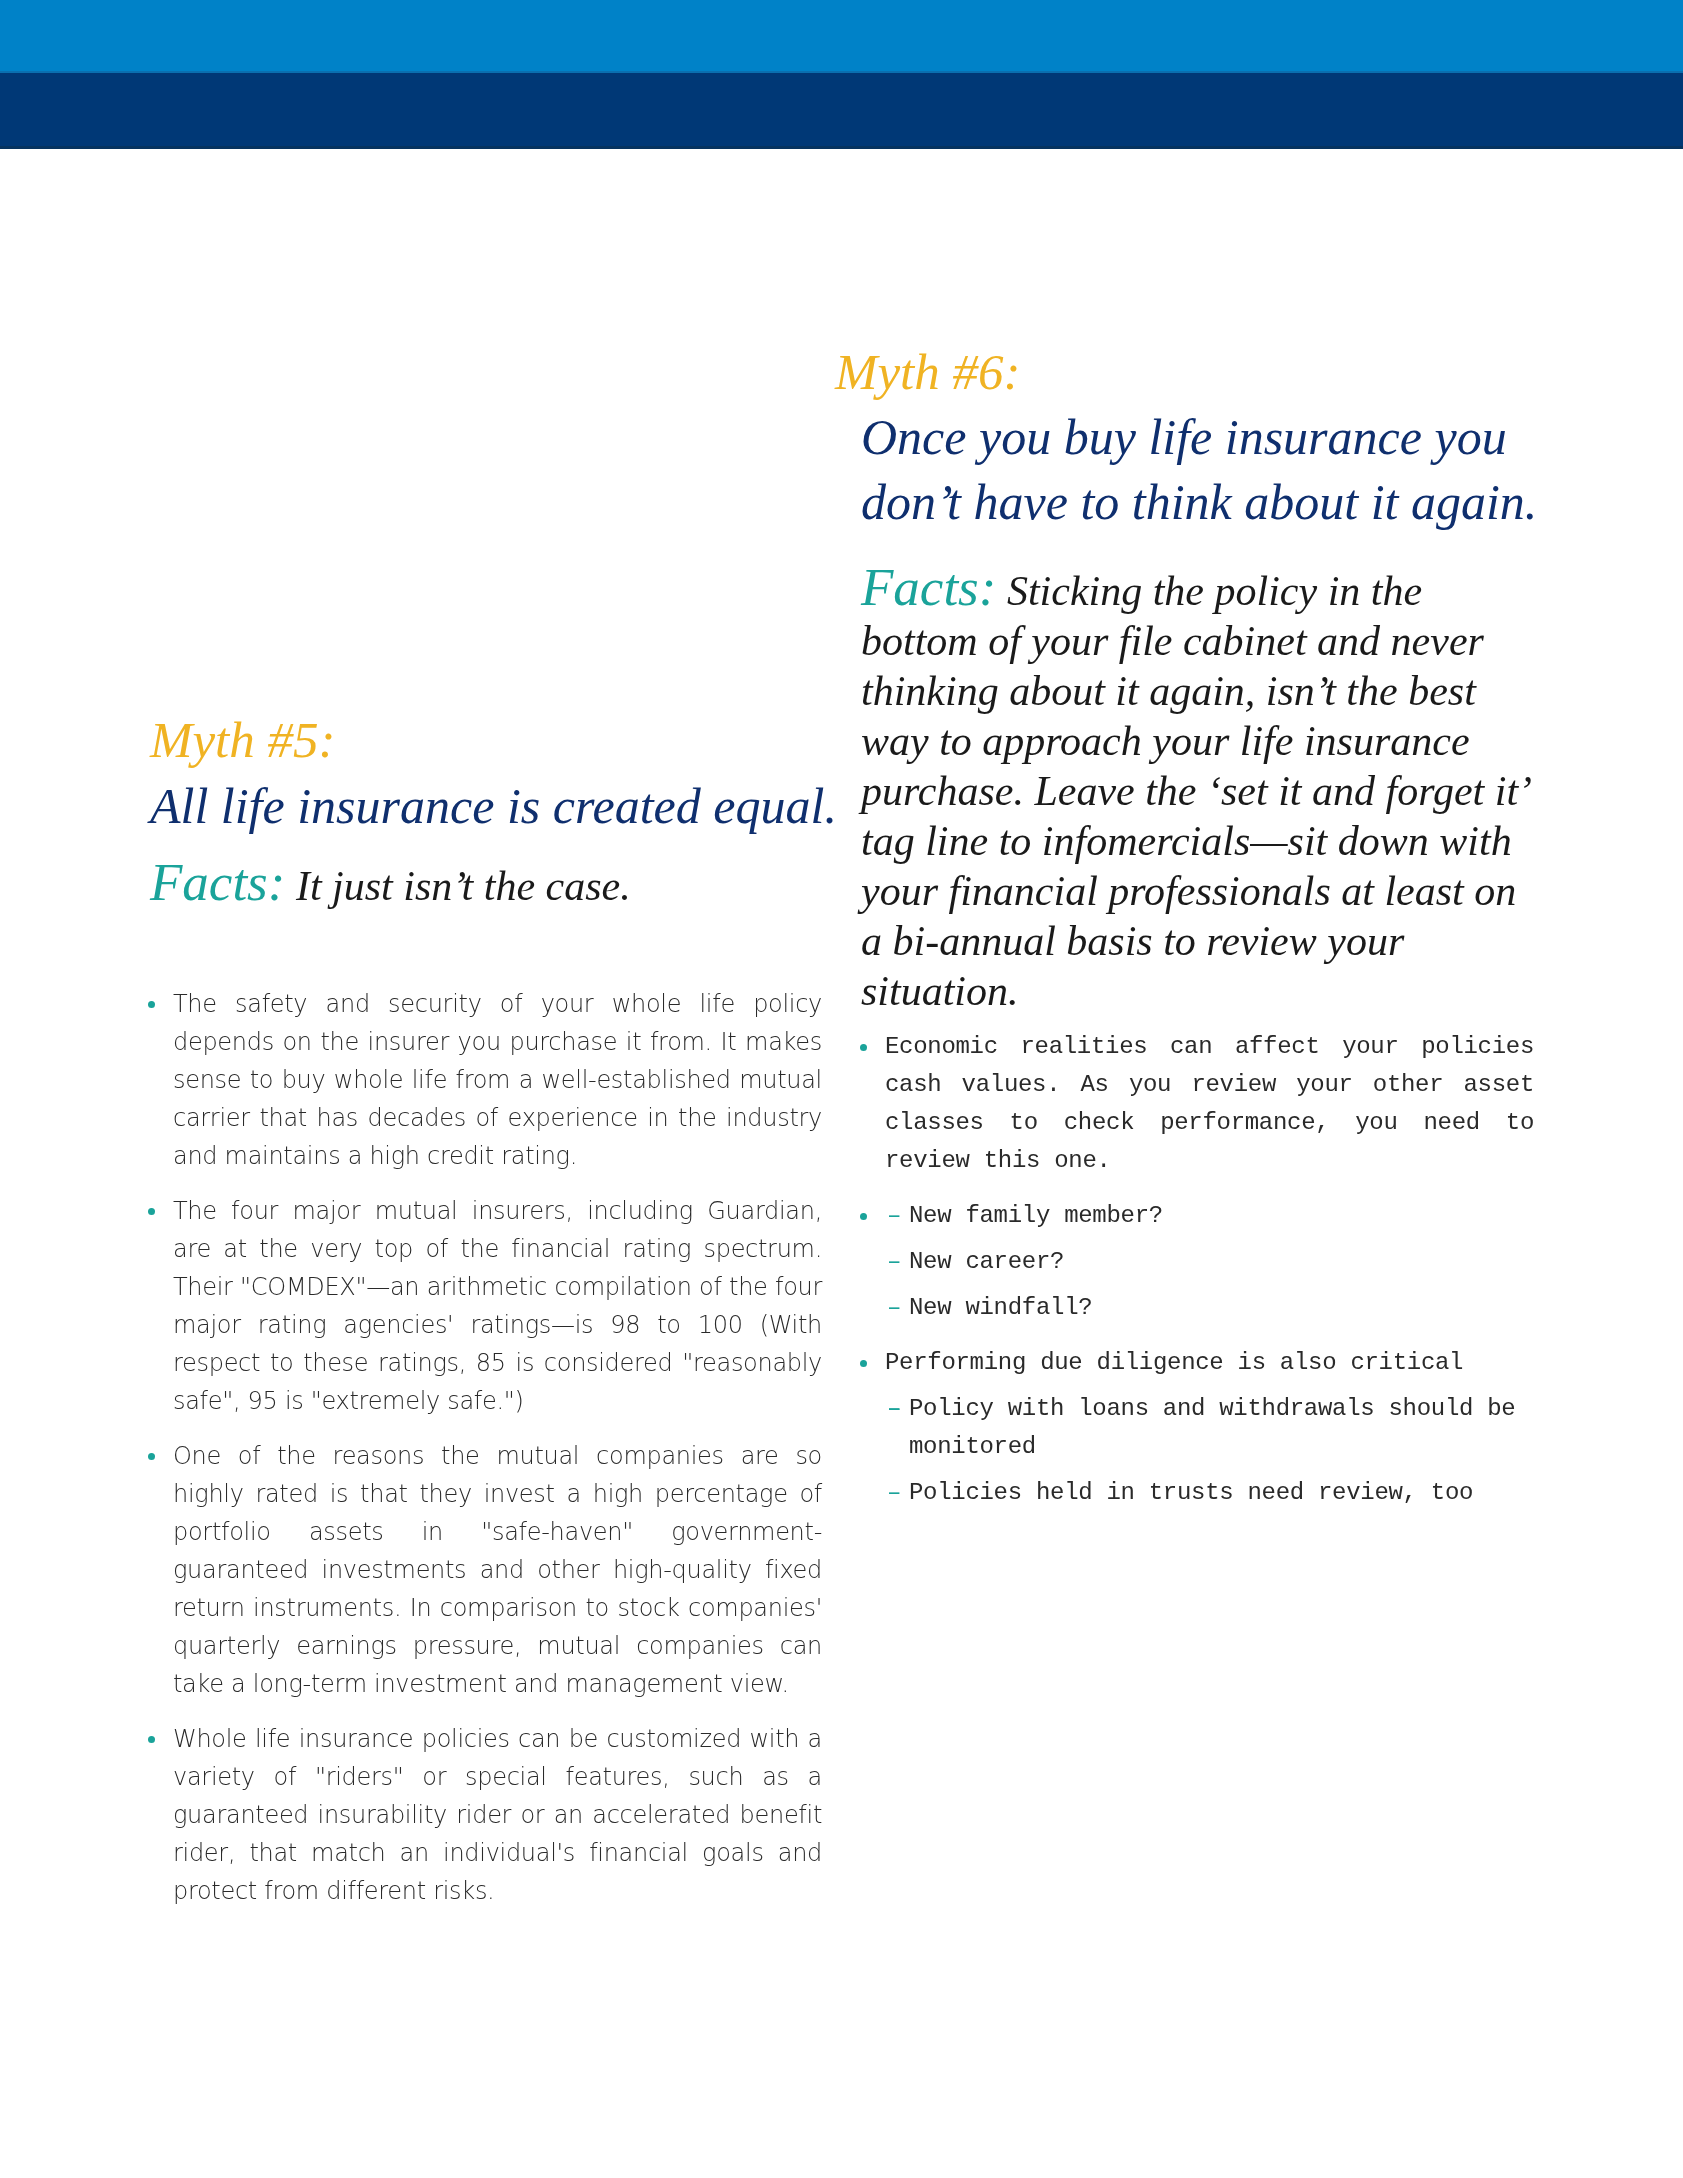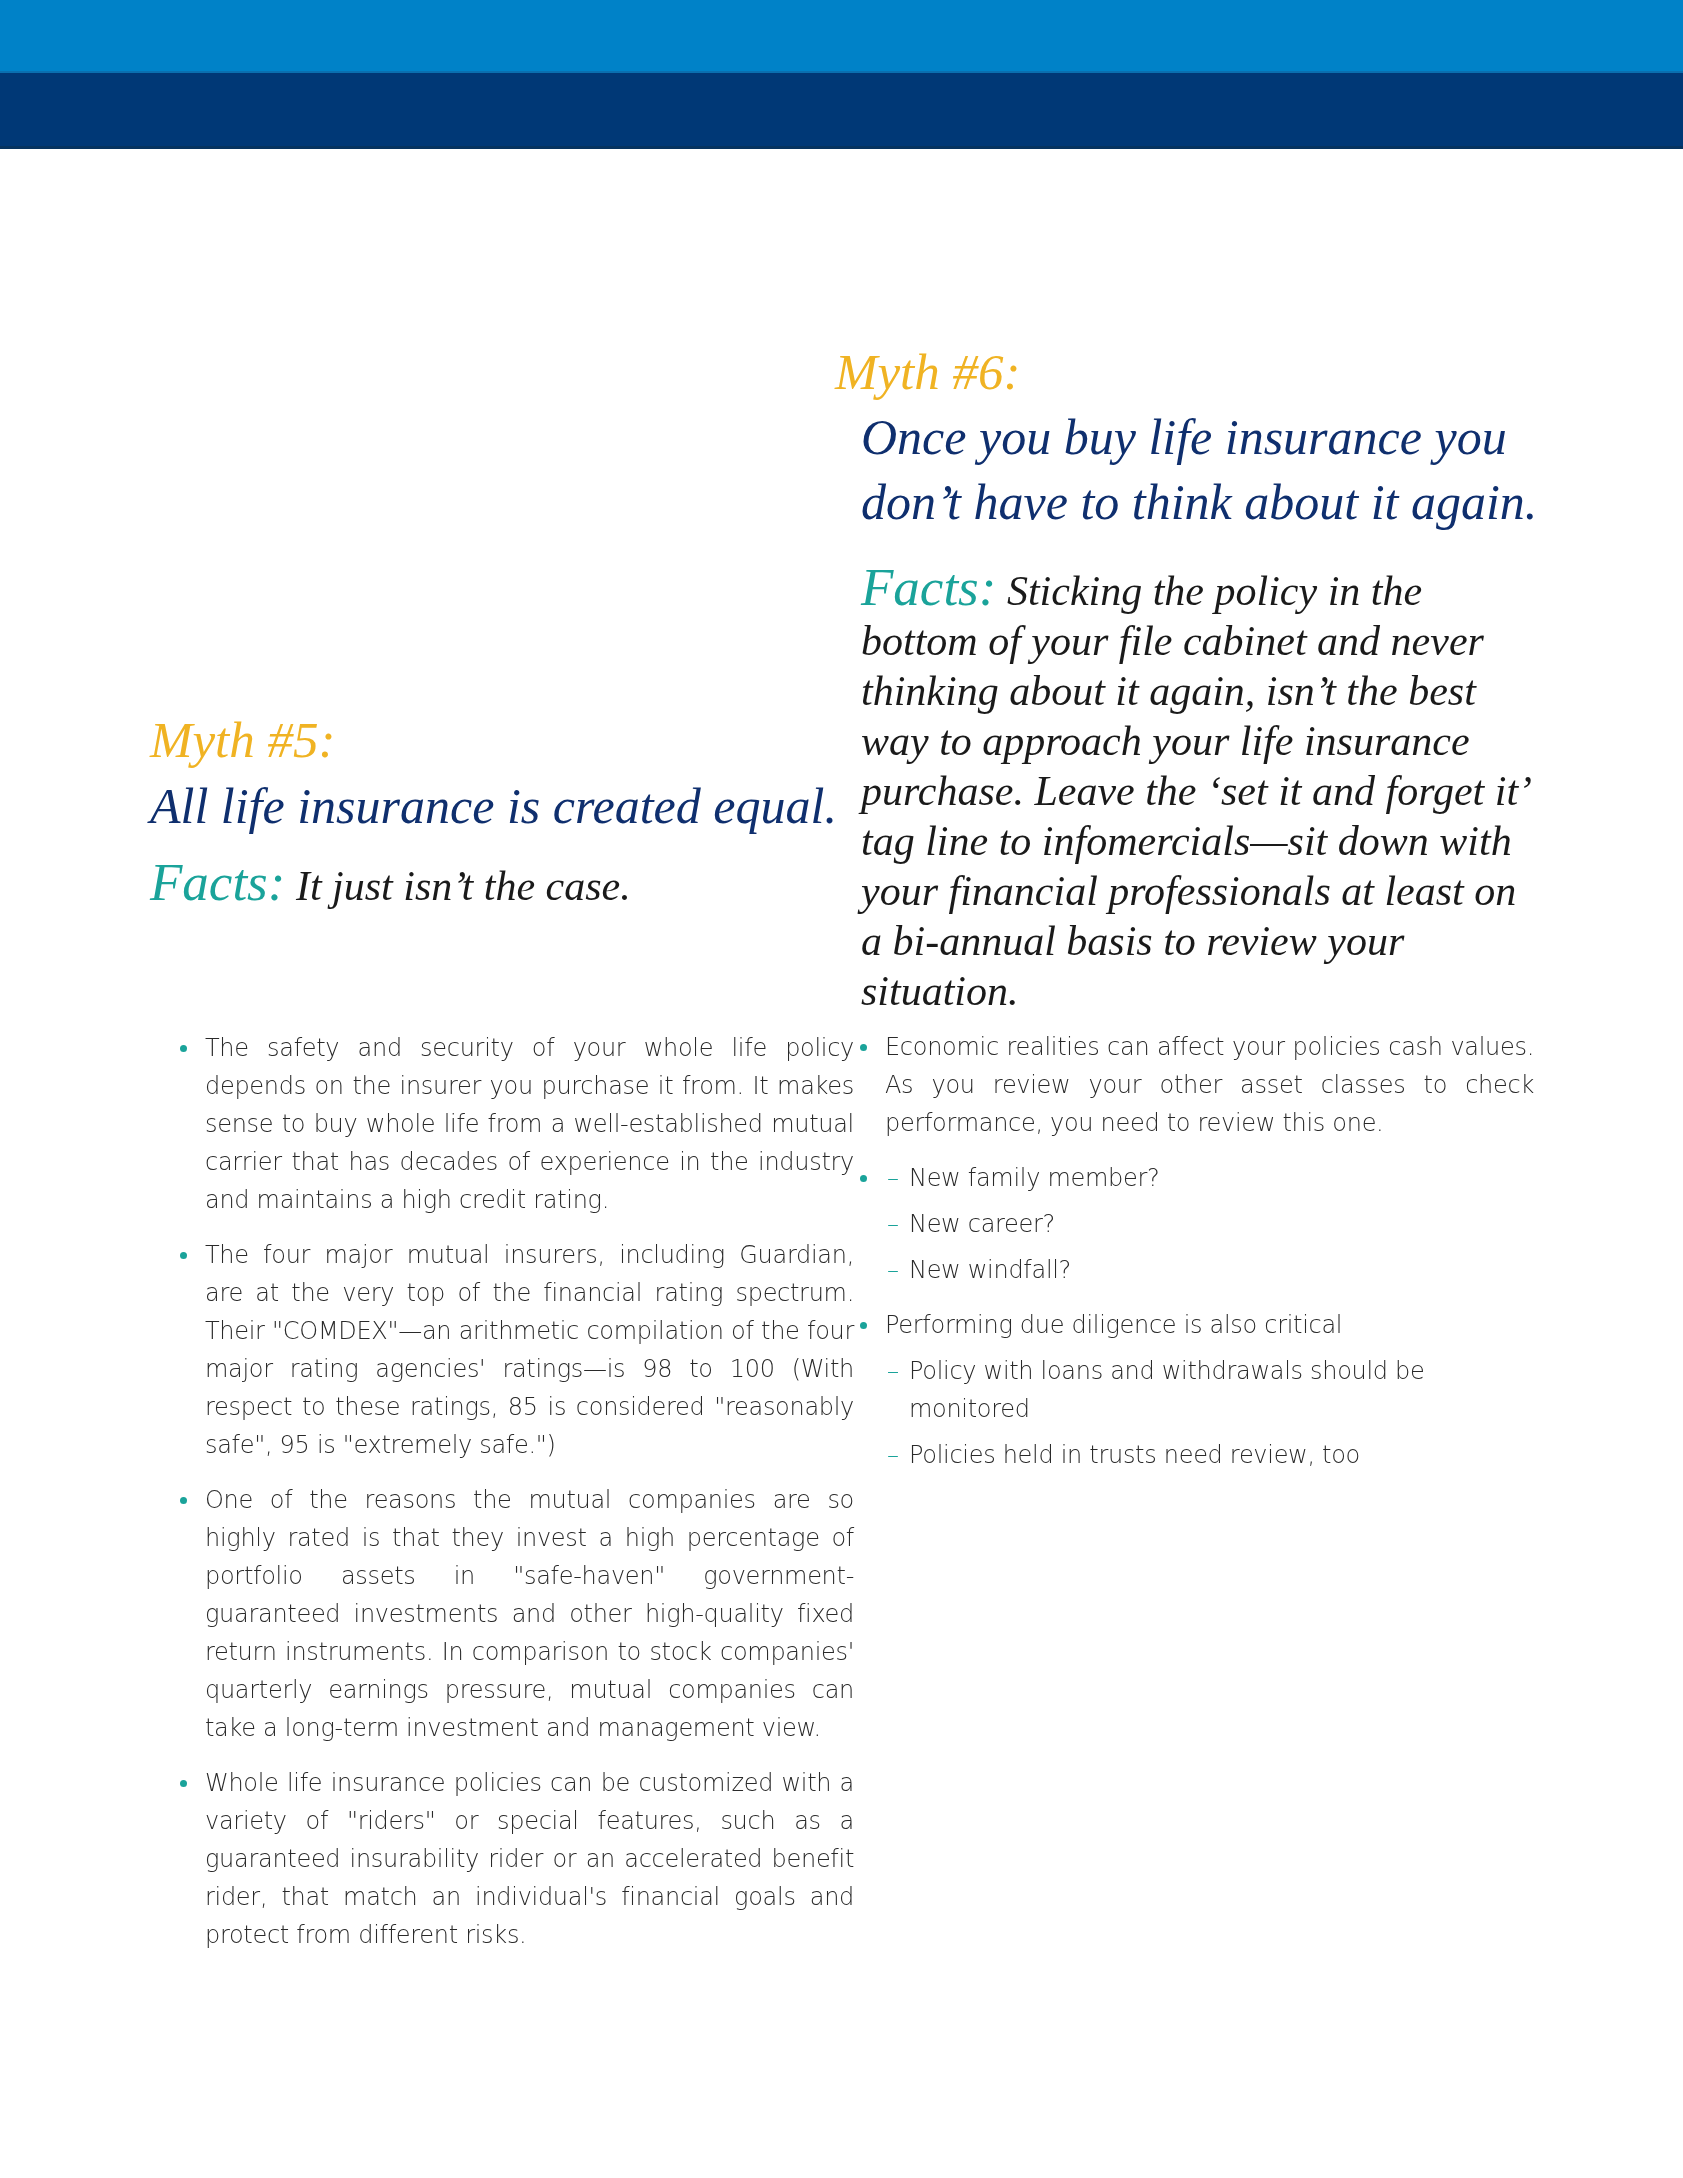--- a/index.html
+++ b/index.html
@@ -43,39 +43,39 @@
   <span>Sticking the policy in the bottom of your file cabinet and never thinking about it again, isn’t the best way to approach your life insurance purchase. Leave the ‘set it and forget it’ tag line to infomercials—sit down with your financial professionals at least on a bi-annual basis to review your situation.</span>
 </div>
 
 <div class="myth-label serif" style="left:150px; top:715px;text-align:right;">Myth #5:</div>
 <div class="myth-title serif" style="left:150px; top:774px;">All life insurance is created equal.</div>
 <div class="facts serif" style="left:150px; top:857px; width:693px;">
   <span class="facts-label">Facts:</span>
   <span>It just isn’t the case.</span>
 </div>
 
-<ul class="bullets" id="left-bullets" style="left:173px; top:1029px; width:649px;margin-left:32px;">
+<ul class="bullets" id="left-bullets" style="left:173px; top:985px; width:649px;">
     <li>
       <span class="bullet-dot"></span>
       <span class="bullet-text">The safety and security of your whole life policy depends on the insurer you purchase it from. It makes sense to buy whole life from a well-established mutual carrier that has decades of experience in the industry and maintains a high credit rating.</span>
     </li>
     <li>
       <span class="bullet-dot"></span>
       <span class="bullet-text">The four major mutual insurers, including Guardian, are at the very top of the financial rating spectrum. Their "COMDEX"—an arithmetic compilation of the four major rating agencies' ratings—is 98 to 100 (With respect to these ratings, 85 is considered "reasonably safe", 95 is "extremely safe.")</span>
     </li>
     <li>
       <span class="bullet-dot"></span>
       <span class="bullet-text">One of the reasons the mutual companies are so highly rated is that they invest a high percentage of portfolio assets in "safe-haven" government-guaranteed investments and other high-quality fixed return instruments. In comparison to stock companies' quarterly earnings pressure, mutual companies can take a long-term investment and management view.</span>
     </li>
     <li>
       <span class="bullet-dot"></span>
       <span class="bullet-text">Whole life insurance policies can be customized with a variety of "riders" or special features, such as a guaranteed insurability rider or an accelerated benefit rider, that match an individual's financial goals and protect from different risks.</span>
     </li>
   </ul>
-<ul class="bullets" id="right-bullets" style="left:885px; top:1028px; width:649px;">
+<ul class="bullets" id="right-bullets" style="left:885px; top:1028px; width:649px;font-family:Liberation Mono, monospace;">
     <li>
       <span class="bullet-dot"></span>
       <span class="bullet-text">Economic realities can affect your policies cash values. As you review your other asset classes to check performance, you need to review this one.</span>
     </li>
     <li>
       <span class="bullet-dot"></span>
       <ul class="sub">
         <li><span class="dash">–</span><span>New family member?</span></li>
         <li><span class="dash">–</span><span>New career?</span></li>
         <li><span class="dash">–</span><span>New windfall?</span></li>

